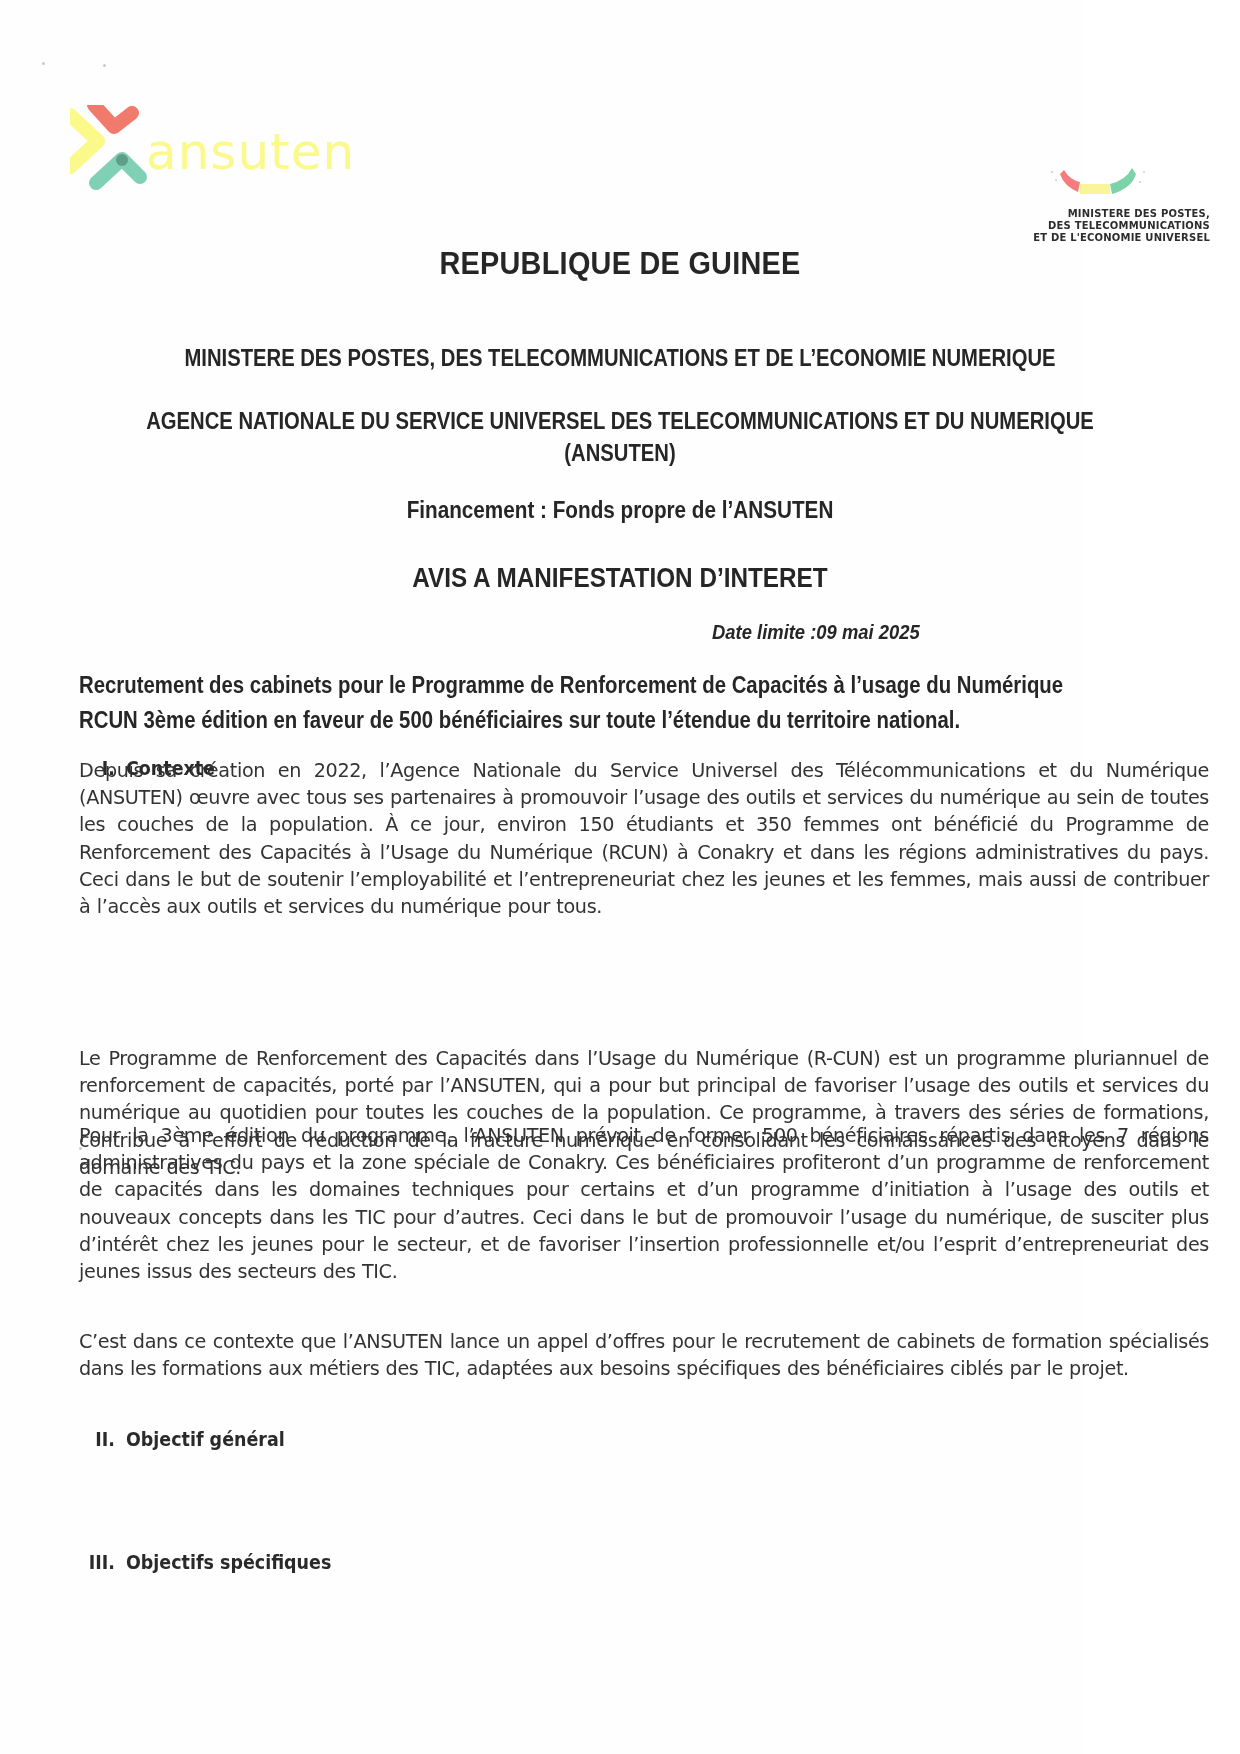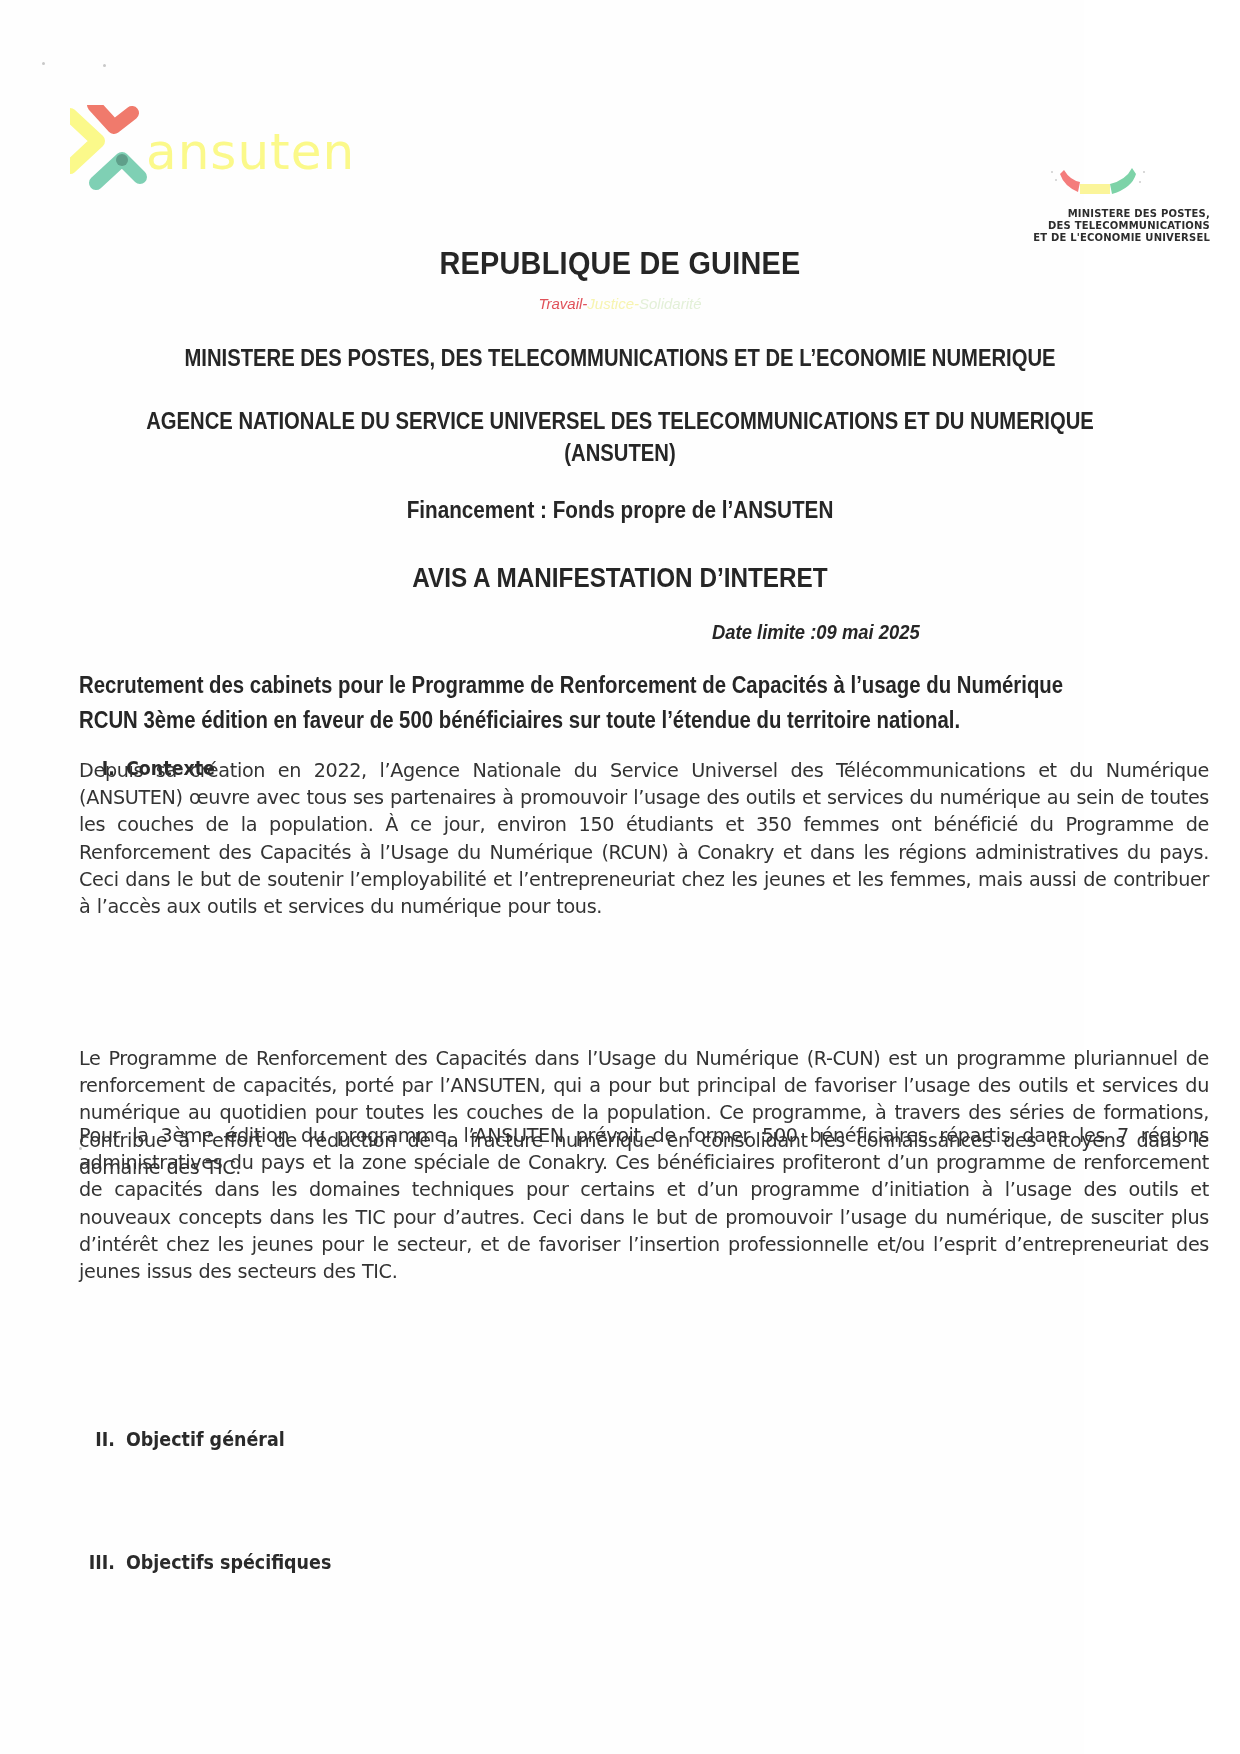--- a/index.html
+++ b/index.html
@@ -75,43 +75,41 @@
     <circle cx="104" cy="12" r="1" fill="#cccccc"></circle>
     <circle cx="100" cy="22" r="1" fill="#cccccc"></circle>
   </svg>
   <div class="ministry-caption">
     <div>MINISTERE DES POSTES,</div>
     <div>DES TELECOMMUNICATIONS</div>
     <div>ET DE L'ECONOMIE UNIVERSEL</div>
   </div>
 
   <div class="center republic">REPUBLIQUE DE GUINEE</div>
-  <div class="center motto">
-    <span class="m1">Travail-</span><span class="m2">Justice-</span><span class="m3">Solidarité</span>
-  </div>
   <div class="center ministry">MINISTERE DES POSTES, DES TELECOMMUNICATIONS ET DE L’ECONOMIE NUMERIQUE</div>
   <div class="center agency">
     <div>AGENCE NATIONALE DU SERVICE UNIVERSEL DES TELECOMMUNICATIONS ET DU NUMERIQUE</div>
     <div>(ANSUTEN)</div>
   </div>
   <div class="center funding">Financement : Fonds propre de l’ANSUTEN</div>
   <div class="center avis">AVIS A MANIFESTATION D’INTERET</div>
   <div class="deadline">Date limite :09 mai 2025</div>
 
   <div class="subject">
     <div>Recrutement des cabinets pour le Programme de Renforcement de Capacités à l’usage du Numérique</div>
     <div>RCUN 3ème édition en faveur de 500 bénéficiaires sur toute l’étendue du territoire national.</div>
   </div>
 
   <div class="section-h sh1">
     <span class="num">I.</span><span>Contexte</span>
   </div>
   <div class="para p1">Depuis sa création en 2022, l’Agence Nationale du Service Universel des Télécommunications et du Numérique (ANSUTEN) œuvre avec tous ses partenaires à promouvoir l’usage des outils et services du numérique au sein de toutes les couches de la population. À ce jour, environ 150 étudiants et 350 femmes ont bénéficié du Programme de Renforcement des Capacités à l’Usage du Numérique (RCUN) à Conakry et dans les régions administratives du pays. Ceci dans le but de soutenir l’employabilité et l’entrepreneuriat chez les jeunes et les femmes, mais aussi de contribuer à l’accès aux outils et services du numérique pour tous.</div>
   <div class="para p2">Le Programme de Renforcement des Capacités dans l’Usage du Numérique (R-CUN) est un programme pluriannuel de renforcement de capacités, porté par l’ANSUTEN, qui a pour but principal de favoriser l’usage des outils et services du numérique au quotidien pour toutes les couches de la population. Ce programme, à travers des séries de formations, contribue à l’effort de réduction de la fracture numérique en consolidant les connaissances des citoyens dans le domaine des TIC.</div>
   <div class="para p3">Pour la 3ème édition du programme, l’ANSUTEN prévoit de former 500 bénéficiaires répartis dans les 7 régions administratives du pays et la zone spéciale de Conakry. Ces bénéficiaires profiteront d’un programme de renforcement de capacités dans les domaines techniques pour certains et d’un programme d’initiation à l’usage des outils et nouveaux concepts dans les TIC pour d’autres. Ceci dans le but de promouvoir l’usage du numérique, de susciter plus d’intérêt chez les jeunes pour le secteur, et de favoriser l’insertion professionnelle et/ou l’esprit d’entrepreneuriat des jeunes issus des secteurs des TIC.</div>
+  <div class="para p4">C’est dans ce contexte que l’ANSUTEN lance un appel d’offres pour le recrutement de cabinets de formation spécialisés dans les formations aux métiers des TIC, adaptées aux besoins spécifiques des bénéficiaires ciblés par le projet.</div>
 
   <div class="section-h sh2">
     <span class="num">II.</span><span>Objectif général</span>
   </div>
 
   <div class="section-h sh3">
     <span class="num">III.</span><span>Objectifs spécifiques</span>
   </div>
 
 </div>

